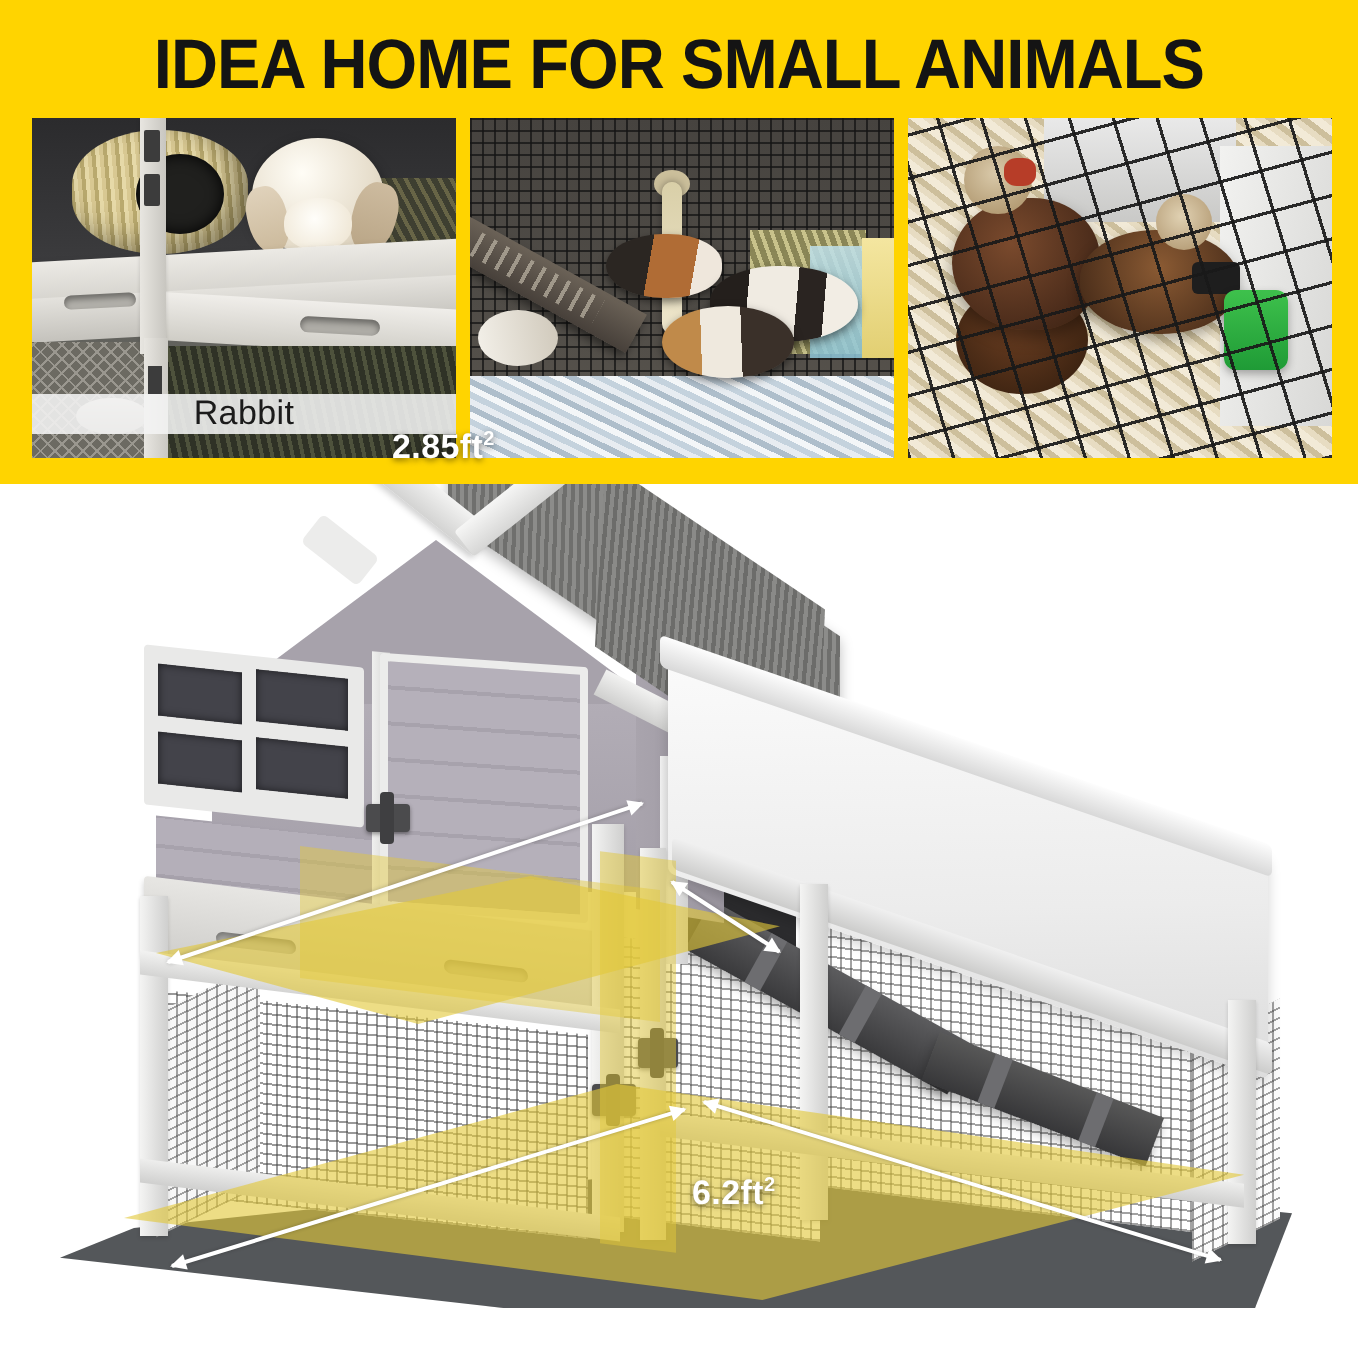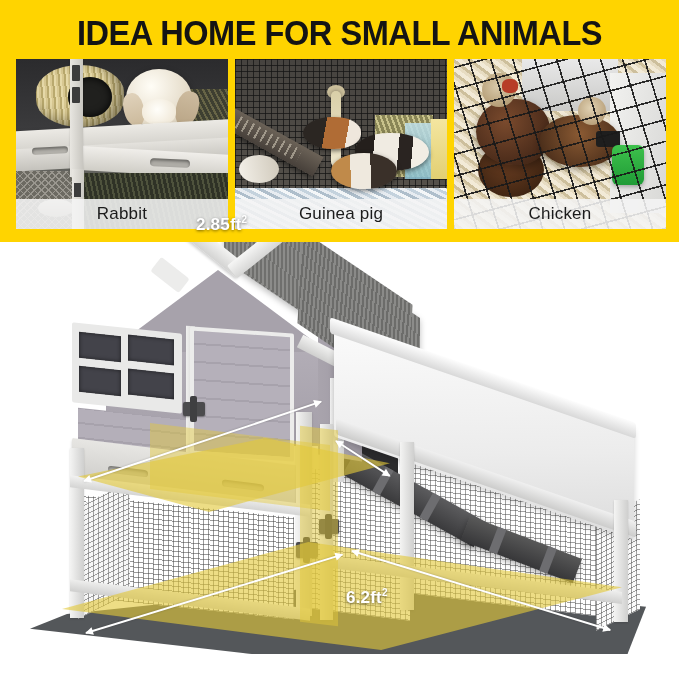--- a/index.html
+++ b/index.html
@@ -35,22 +35,22 @@
     display:flex;gap:7px;
   }
   .photo{
     position:relative;
     width:212px;height:170px;
     overflow:hidden;
     background:#7a7a72;
     flex:0 0 auto;
   }
   .photo-caption{
-    position:absolute;left:0;bottom:0;width:100%;
-    height:30px;
+    position:absolute;left:0;bottom:12px;width:100%;
+    height:20px;
     background:rgba(244,244,244,0.88);
     color:#1b1b1b;
     font-size:17px;
     display:flex;align-items:center;justify-content:center;
     letter-spacing:0.2px;
   }
 
   
   .p1{background:linear-gradient(#3a3a3c 0%, #4a4a4a 26%, #2e2e30 36%, #5b5b57 48%, #6f6f68 100%);}
   .p1 .backwall{position:absolute;left:0;top:0;width:100%;height:44%;background:linear-gradient(#2b2b2d,#3c3c3e);}
@@ -400,37 +400,35 @@
           </div>
         <div class="hay"></div>
         <div class="bluebox"></div>
         <div class="yellowbox"></div>
         <div class="bottle-cap"></div>
         <div class="bottle"></div>
         <div class="gp1"></div>
         <div class="gp2"></div>
         <div class="gp3"></div>
         <div class="gp4"></div>
-        <div class="photo-caption">Guinea pig</div>
       </div>
 
       <div class="photo p3">
         <div class="litter"></div>
         <div class="bgpanel"></div>
         <div class="whitepanel"></div>
         <div class="hen3"></div>
         <div class="hen1"></div>
         <div class="hen1head"></div>
         <div class="comb"></div>
         <div class="hen2"></div>
         <div class="hen2head"></div>
         <div class="feeder"></div>
         <div class="greenjug"></div>
         <div class="wire"></div>
-        <div class="photo-caption">Chicken</div>
       </div>
 
     </div>
   </div>
 
   <div class="product">
 
     <div class="p-el base-tray"></div>
 
     <div class="p-el dark-interior"></div>

